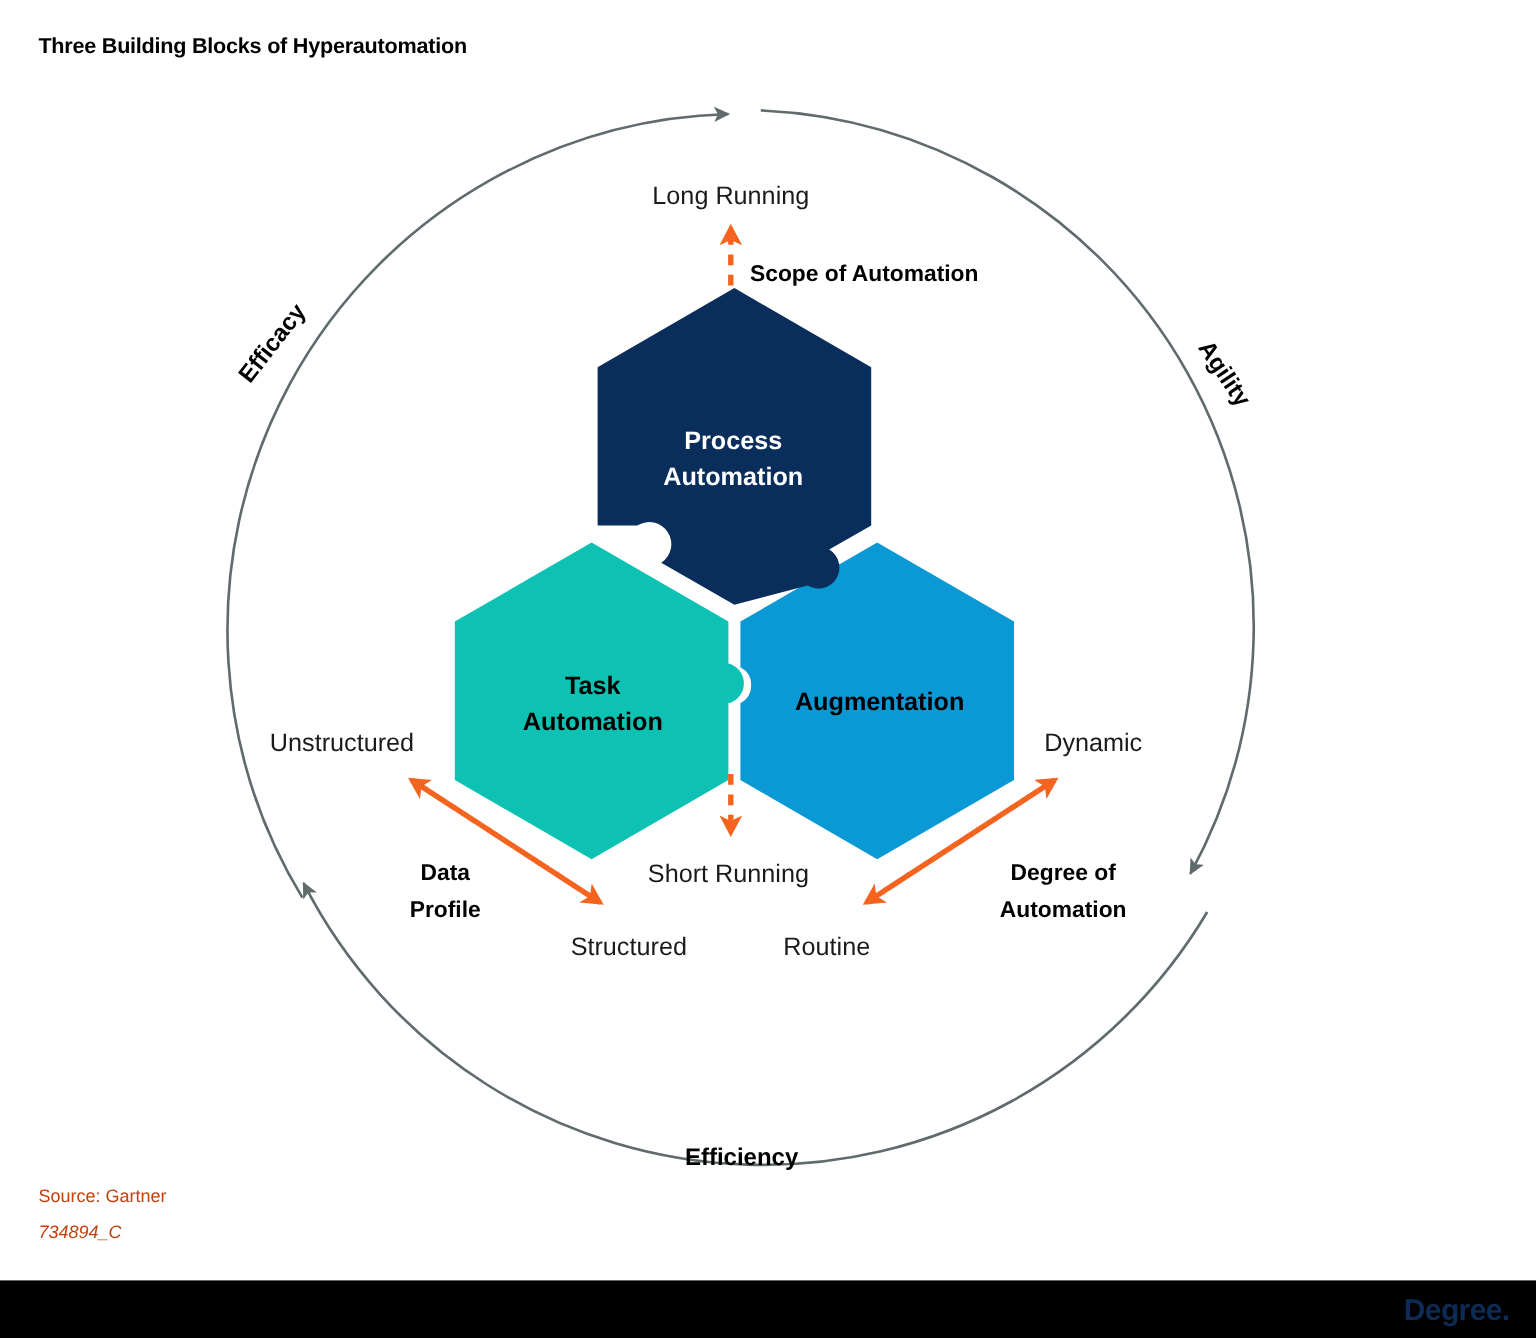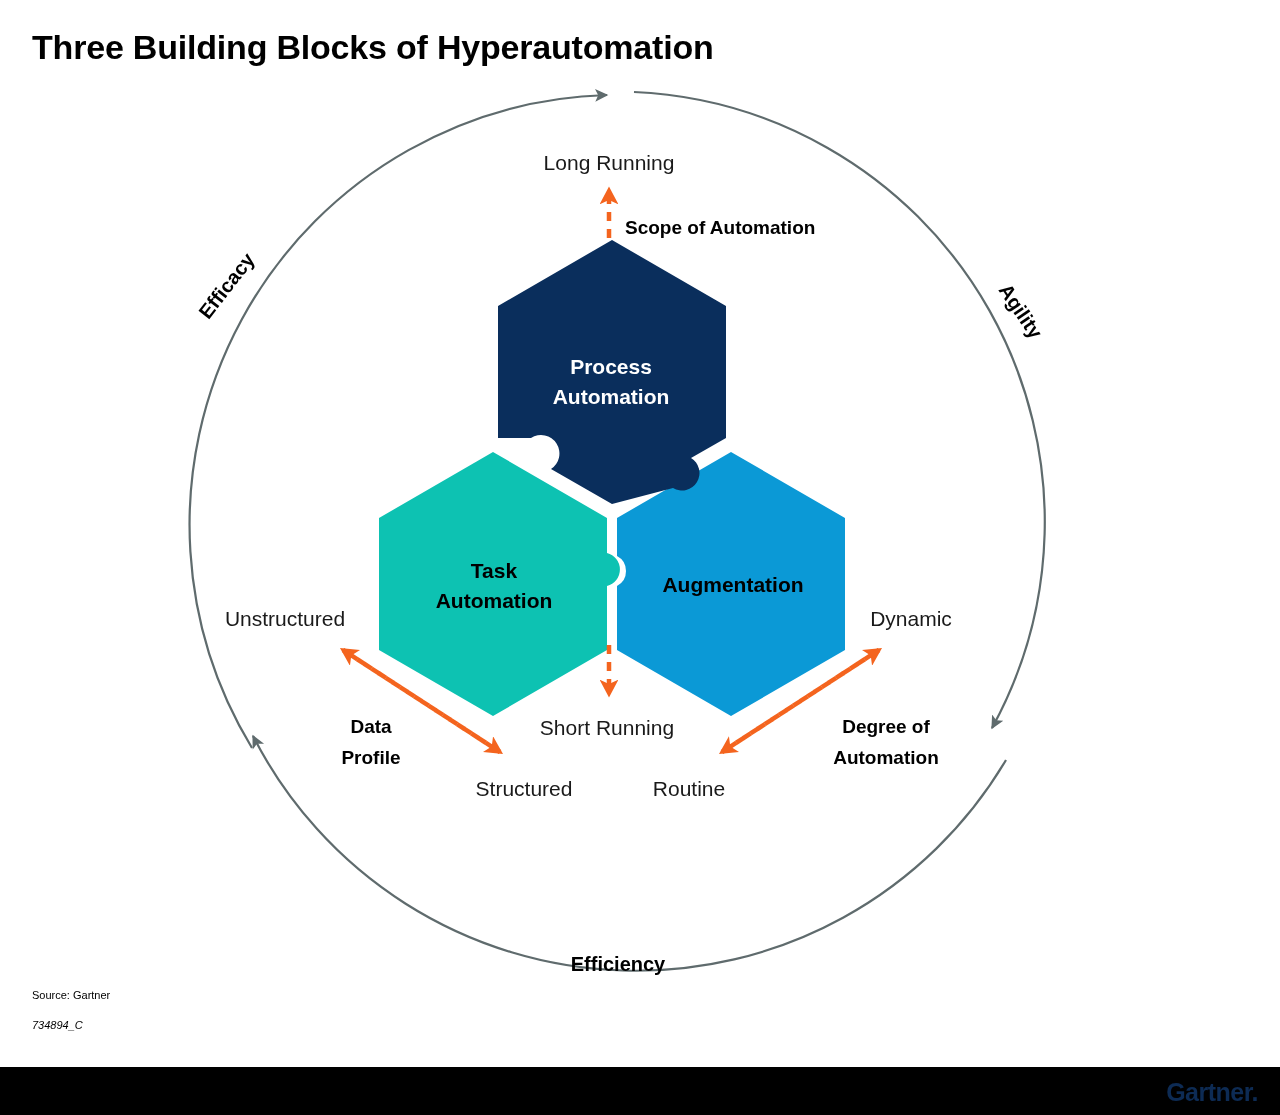--- a/index.html
+++ b/index.html
@@ -6,36 +6,36 @@
   body{
     width:1280px;height:1115px;
     background:#ffffff;
     font-family:"Liberation Sans", sans-serif;
     position:relative;
     overflow:hidden;
   }
   #page-title{
     position:absolute;
     left:32px; top:28px;
-    font-size:34px;
+    font-size:18px;
     font-weight:bold;
     color:#000000;
     letter-spacing:-0.2px;
   }
   #figure{
     position:absolute;
     left:0; top:0;
     width:1280px; height:1060px;
   }
   #figure svg{display:block;}
   .src-line{
     position:absolute;
     left:32px;
-    font-size:11px;
-    color:#000000;
+    font-size:15px;
+    color:#c2410c;
     font-family:"Liberation Sans", sans-serif;
   }
   #source-text{top:989px;}
   #doc-id{top:1019px;font-style:italic;}
   #footer-bar{
     position:absolute;
     left:0; top:1067px;
     width:1280px; height:48px;
     background:#000000;
   }
@@ -179,13 +179,13 @@
     <text class="axis-label" x="886" y="764" text-anchor="middle">Automation</text>
   </g>
 </svg>
 </div>
 
 <div class="src-line" id="source-text">Source: Gartner</div>
 
 <div class="src-line" id="doc-id">734894_C</div>
 
 <div id="footer-bar"></div>
-<div id="gartner-logo">Gartner.</div>
+<div id="gartner-logo">Degree.</div>
 
 </body></html>

